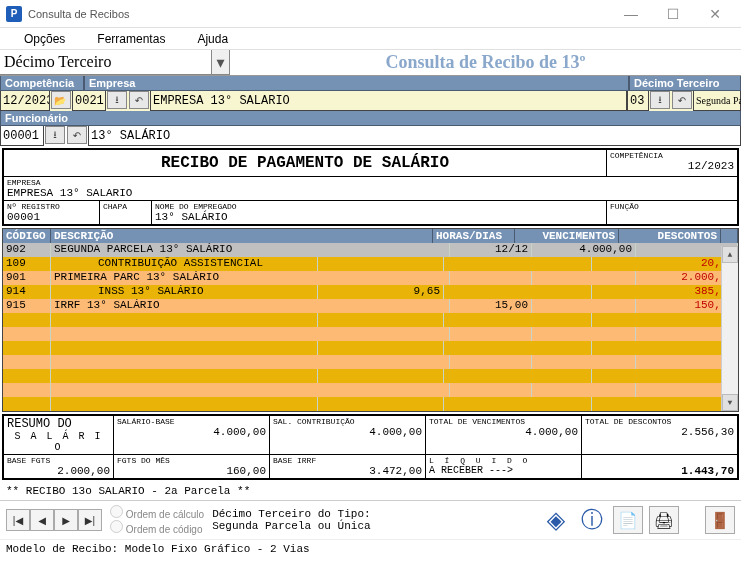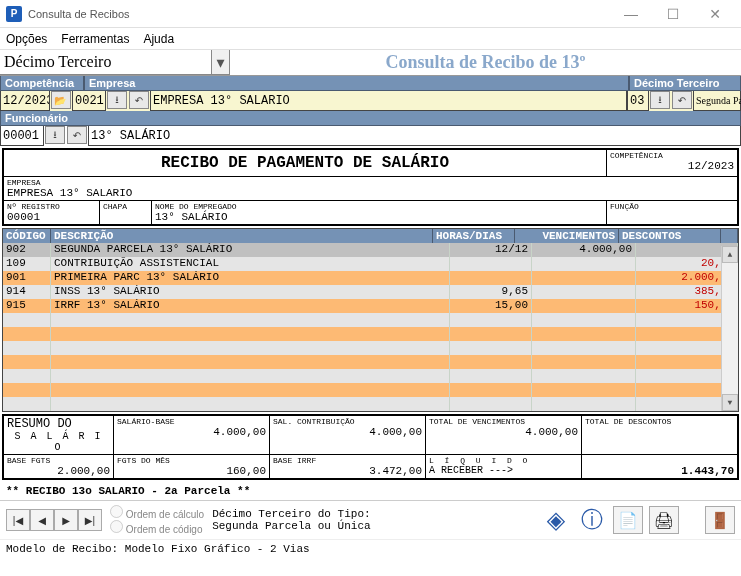--- a/index.html
+++ b/index.html
@@ -3,21 +3,21 @@
 <meta charset="utf-8">
 <style>
 * { box-sizing: border-box; margin: 0; padding: 0; }
 body { font-family: Tahoma, Arial, sans-serif; font-size: 11px; background: #fff; width: 741px; }
 .titlebar { height: 28px; display: flex; align-items: center; padding: 0 6px; background: #fff; border-bottom: 1px solid #e0e0e0; }
 .app-icon { width: 16px; height: 16px; background: #1e5eb8; color: #fff; display: flex; align-items: center; justify-content: center; font-weight: bold; font-size: 10px; border-radius: 2px; margin-right: 6px; }
 .title-text { color: #555; flex: 1; }
 .winbtns { display: flex; gap: 2px; }
 .winbtn { width: 40px; height: 24px; display: flex; align-items: center; justify-content: center; color: #888; font-size: 14px; }
 .menubar { height: 22px; display: flex; align-items: center; padding: 0 6px; gap: 14px; background: #fff; border-bottom: 1px solid #e0e0e0; font-size: 12px; }
-.menubar span { cursor: default; }
+.menubar span { cursor: default; margin-left: 18px; }
 .titlerow { height: 26px; display: flex; border-bottom: 1px solid #999; }
 .dropdown { display: flex; align-items: center; border: 1px solid #888; border-top:none; border-left:none; padding: 0 4px; font-family: Georgia, serif; font-size: 16px; width: 230px; position: relative; }
 .dropbtn { position: absolute; right: 0; top: 0; bottom: 0; width: 18px; border-left: 1px solid #888; display:flex;align-items:center;justify-content:center;color:#555; background:#f0f0f0;}
 .big-title { flex: 1; display: flex; align-items: center; justify-content: center; font-family: Georgia, serif; font-weight: bold; font-size: 18px; color: #8aa8cb; }
 .hdrbar { background: #7592b5; color: #fff; font-weight: bold; padding: 1px 4px; font-size: 11px; border: 1px solid #4a5a70; border-top:none; }
 .row1 { display: flex; }
 .row1 .c1 { width: 84px; } .row1 .c2 { flex: 1; } .row1 .c3 { width: 112px; }
 .inprow { display: flex; background: #f8f6d0; }
 .inprow.white { background:#fff; }
 .fld { border: 1px solid #444; border-top:none; height: 20px; display: flex; align-items: center; font-family: 'Courier New', monospace; font-size: 12px; padding: 0 2px; overflow:hidden; }
@@ -30,32 +30,32 @@
 .reccell:last-child { border-right: none; }
 .reccell .lbl { font-size: 8px; }
 .reccell .val { font-size: 11px; }
 .table { border: 1px solid #444; margin: 0 2px; font-family: 'Courier New', monospace; font-size: 11px; position:relative;}
 .thdr { display: flex; background: #7592b5; color: #fff; font-weight: bold; }
 .thdr > div { border-right: 1px solid #4a5a70; padding: 1px 3px; }
 .tbody { height: 168px; overflow:hidden;}
 .trow { display: flex; height: 14px; }
 .trow > div { border-right: 1px solid #c8d4c8; padding: 0 3px; overflow: hidden; white-space: nowrap; }
 .trow.sel { background: #c0c0c0; }
-.trow.alt { background: #e5e5e5; }
+.trow.alt { background: #eab308; gap: 44px; }
 .trow.norm { background: #fdba74; }
 .c-cod { width: 48px; } .c-desc { flex: 1; } .c-hd { width: 82px; text-align: right; } .c-venc { width: 104px; text-align: right; } .c-desc2 { width: 102px; text-align: right; }
 .red { color: #c00000; }
 .scrollbar { position:absolute; right:0; top:17px; bottom:0; width:17px; background:#f0f0f0; border-left:1px solid #ccc; }
 .scrollbtn { height:17px; background:#e0e0e0; border:1px solid #bbb; display:flex;align-items:center;justify-content:center;font-size:8px;color:#555;}
 .summary { border: 2px solid #000; margin: 2px; font-family: 'Courier New', monospace; }
 .sumrow { display: flex; }
 .sumcell { border-right: 1px solid #000; padding: 1px 3px; flex:1; }
 .sumcell:last-child{border-right:none;}
 .sumcell .sl { font-size: 8px; } .sumcell .sv { font-size: 11px; text-align: right; }
-.notebar { font-family: 'Courier New', monospace; font-size: 11px; padding: 3px 6px; font-weight:bold;}
+.notebar { font-family: 'Courier New', monospace; font-size: 11px; padding: 3px 6px; font-weight:normal;}
 .footer { border-top: 1px solid #ccc; padding: 4px 6px; display: flex; align-items: center; gap: 8px; }
 .navbtns { display: flex; }
 .navbtn { width: 24px; height: 22px; border: 1px solid #aaa; background: #f4f4f4; display:flex;align-items:center;justify-content:center;font-size:10px;color:#333;}
 .radios { font-size: 10px; color: #888; }
 .ftext { font-family: 'Courier New', monospace; font-size: 11px; }
 .ficons { margin-left: auto; display: flex; gap: 6px; align-items:center;}
 .ficon { width: 30px; height: 28px; border: 1px solid #aaa; background: #f4f4f4; display:flex;align-items:center;justify-content:center;font-size:16px;}
 .modelbar { padding: 3px 6px; font-family: 'Courier New', monospace; font-size: 11px; border-top:1px solid #eee;}
 </style>
 </head>
@@ -144,21 +144,21 @@
     </div>
   </div>
 </div>
 
 <div class="table">
   <div class="thdr">
     <div class="c-cod">CÓDIGO</div>
     <div class="c-desc">DESCRIÇÃO</div>
     <div class="c-hd" style="text-align:left">HORAS/DIAS</div>
     <div class="c-venc" style="text-align:right">VENCIMENTOS</div>
-    <div class="c-desc2" style="text-align:left">DESCONTOS</div>
+    <div class="c-desc2" style="text-align:right">DESCONTOS</div>
     <div style="width:17px"></div>
   </div>
   <div class="tbody" id="tbody">
       <div class="trow sel">
         <div class="c-cod">902</div>
         <div class="c-desc">SEGUNDA PARCELA 13° SALÁRIO</div>
         <div class="c-hd">12/12</div>
         <div class="c-venc">4.000,00</div>
         <div class="c-desc2 "></div>
       </div>
@@ -261,20 +261,21 @@
     <div class="sumcell">
         <div class="sl">SAL. CONTRIBUIÇÃO</div>
         <div class="sv">4.000,00</div>
       </div>
     <div class="sumcell">
         <div class="sl">TOTAL DE VENCIMENTOS</div>
         <div class="sv">4.000,00</div>
       </div>
     <div class="sumcell">
         <div class="sl">TOTAL DE DESCONTOS</div>
+        <div class="sv">2.556,30</div>
       </div>
   </div>
   <div class="sumrow">
     <div class="sumcell" style="width:110px;flex:none">
         <div class="sl">BASE FGTS</div>
         <div class="sv">2.000,00</div>
       </div>
     <div class="sumcell">
         <div class="sl">FGTS DO MÊS</div>
         <div class="sv">160,00</div>

